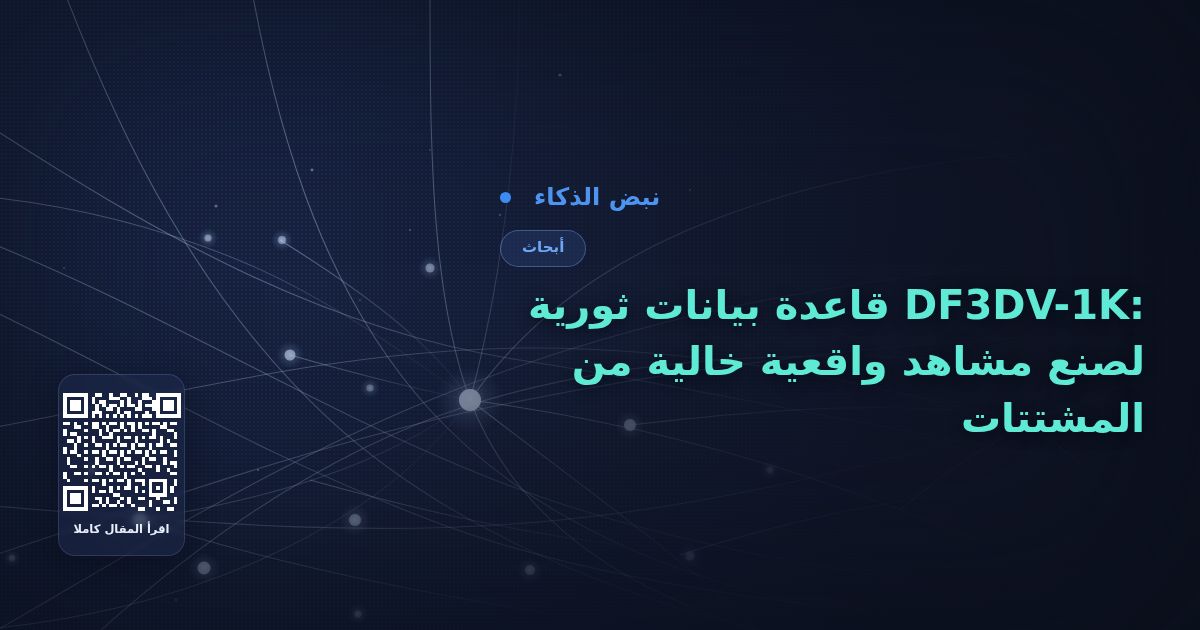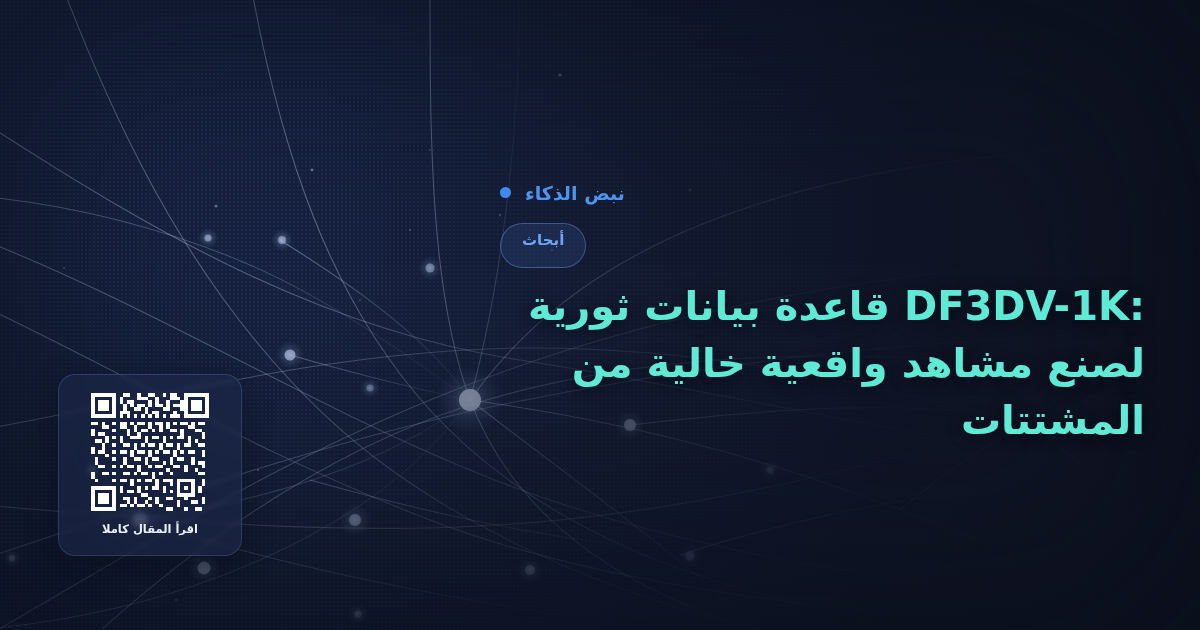--- a/index.html
+++ b/index.html
@@ -50,36 +50,36 @@
     position:absolute;
     top:0; right:0;
     width:700px; height:630px;
     padding:0 55px 0 0;
     display:flex; flex-direction:column;
     align-items:flex-end; justify-content:center;
     text-align:right;
   }
 
   .brand {
-    display:flex; align-items:center; gap:14px;
+    display:flex; align-items:center; gap:23px;
     flex-direction:row-reverse;
-    font-size:19px; font-weight:bold;
+    font-size:24px; font-weight:bold;
     color:#4d94f0;
     letter-spacing:.2px;
     margin-bottom:19px;
   }
   .brand-dot {
     width:11px; height:11px; border-radius:50%;
     background:#3d8bf2;
     flex:none;
   }
 
   .badge {
     display:inline-block;
-    padding:8px 21px 19px;
+    padding:8px 21px 10px;
     border-radius:999px;
     background:rgba(60,96,170,.22);
     border:1px solid rgba(112,152,224,.42);
     color:#6ea6f5;
     font-size:15px; font-weight:bold;
     margin-bottom:10px;
     line-height:1.1;
   }
 
   .headline {
@@ -89,21 +89,21 @@
     line-height:1.42;
     max-width:660px;
     text-shadow:0 2px 14px rgba(6,10,22,.75);
   }
   .headline .ltr { direction:ltr; unicode-bidi:embed; }
 
   
   .qr-panel {
     position:absolute;
     left:58px; top:374px;
-    width:184px; height:182px;
+    width:127px; height:182px;
     border-radius:17px;
     background:rgba(30,42,78,.50);
     border:1px solid rgba(140,170,225,.20);
     box-shadow:0 10px 30px rgba(6,10,22,.45);
     display:flex; flex-direction:column;
     align-items:center; justify-content:flex-start;
     padding-top:18px;
     backdrop-filter:blur(2px);
   }
   .qr-img { width:118px; height:118px; display:block; }

